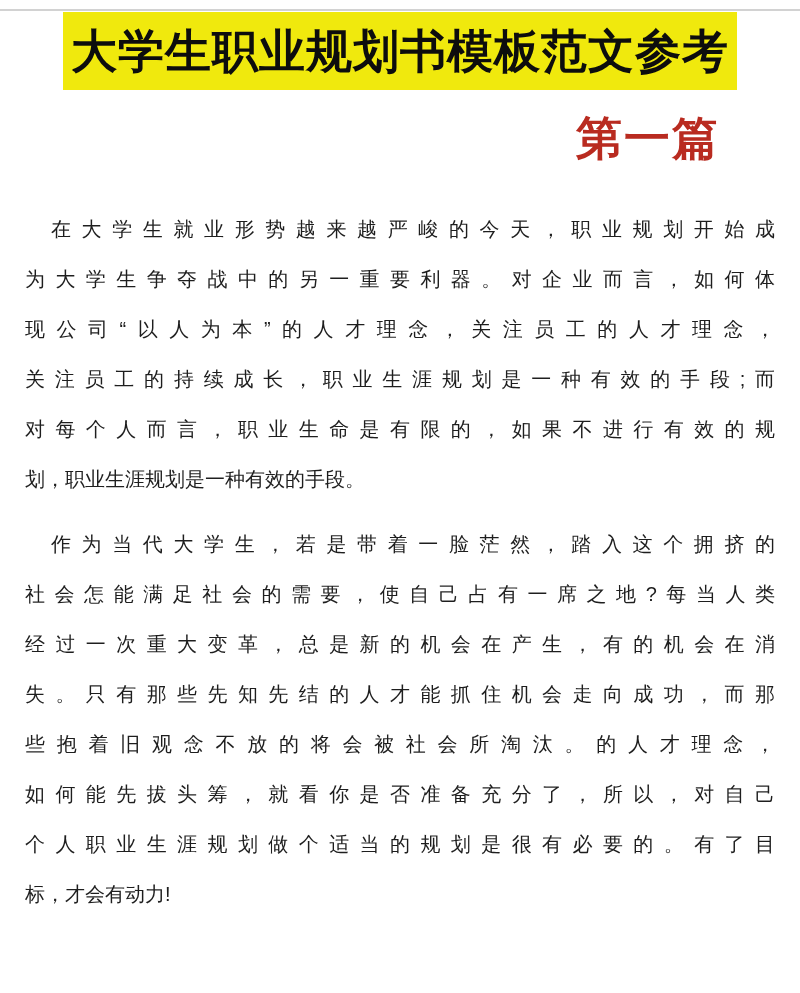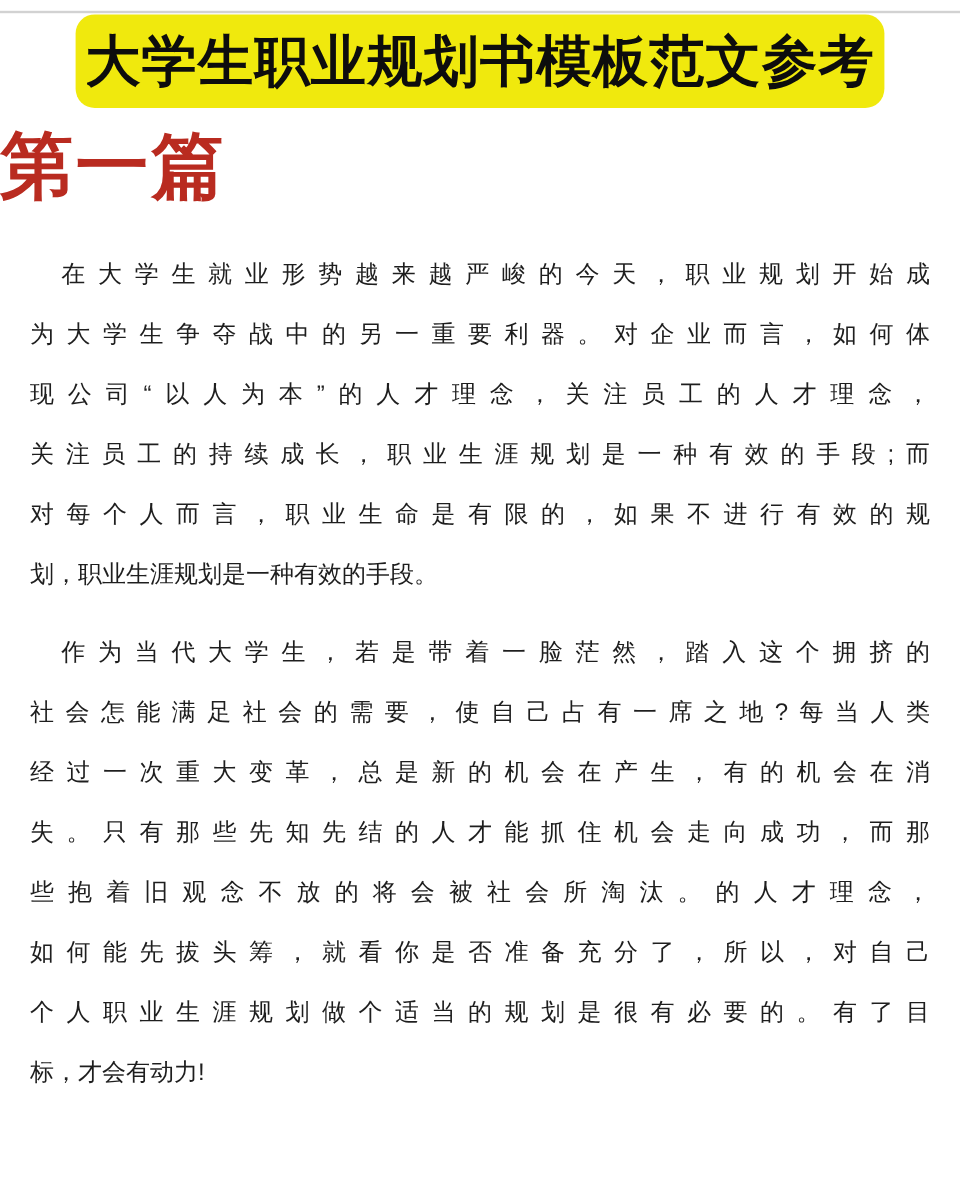--- a/index.html
+++ b/index.html
@@ -34,31 +34,30 @@
     display: inline-block;
     background: #f0e90d;
     padding: 0 8px;
     height: 78px;
     line-height: 78px;
     font-size: 46px;
     font-weight: 900;
     letter-spacing: 1px;
     color: #0d0d0d;
     white-space: nowrap;
-    border-radius: 16px;
   }
   .section-heading {
     position: absolute;
     top: 110px;
     left: 0;
     width: 720px;
     height: 56px;
     line-height: 56px;
-    text-align: left;
-    font-size: 61px;
+    text-align: right;
+    font-size: 46px;
     font-weight: 900;
     letter-spacing: 2px;
     color: #b92b20;
   }
   .content {
     position: absolute;
     top: 204px;
     left: 25px;
     width: 750px;
     color: #1e1e1e;

